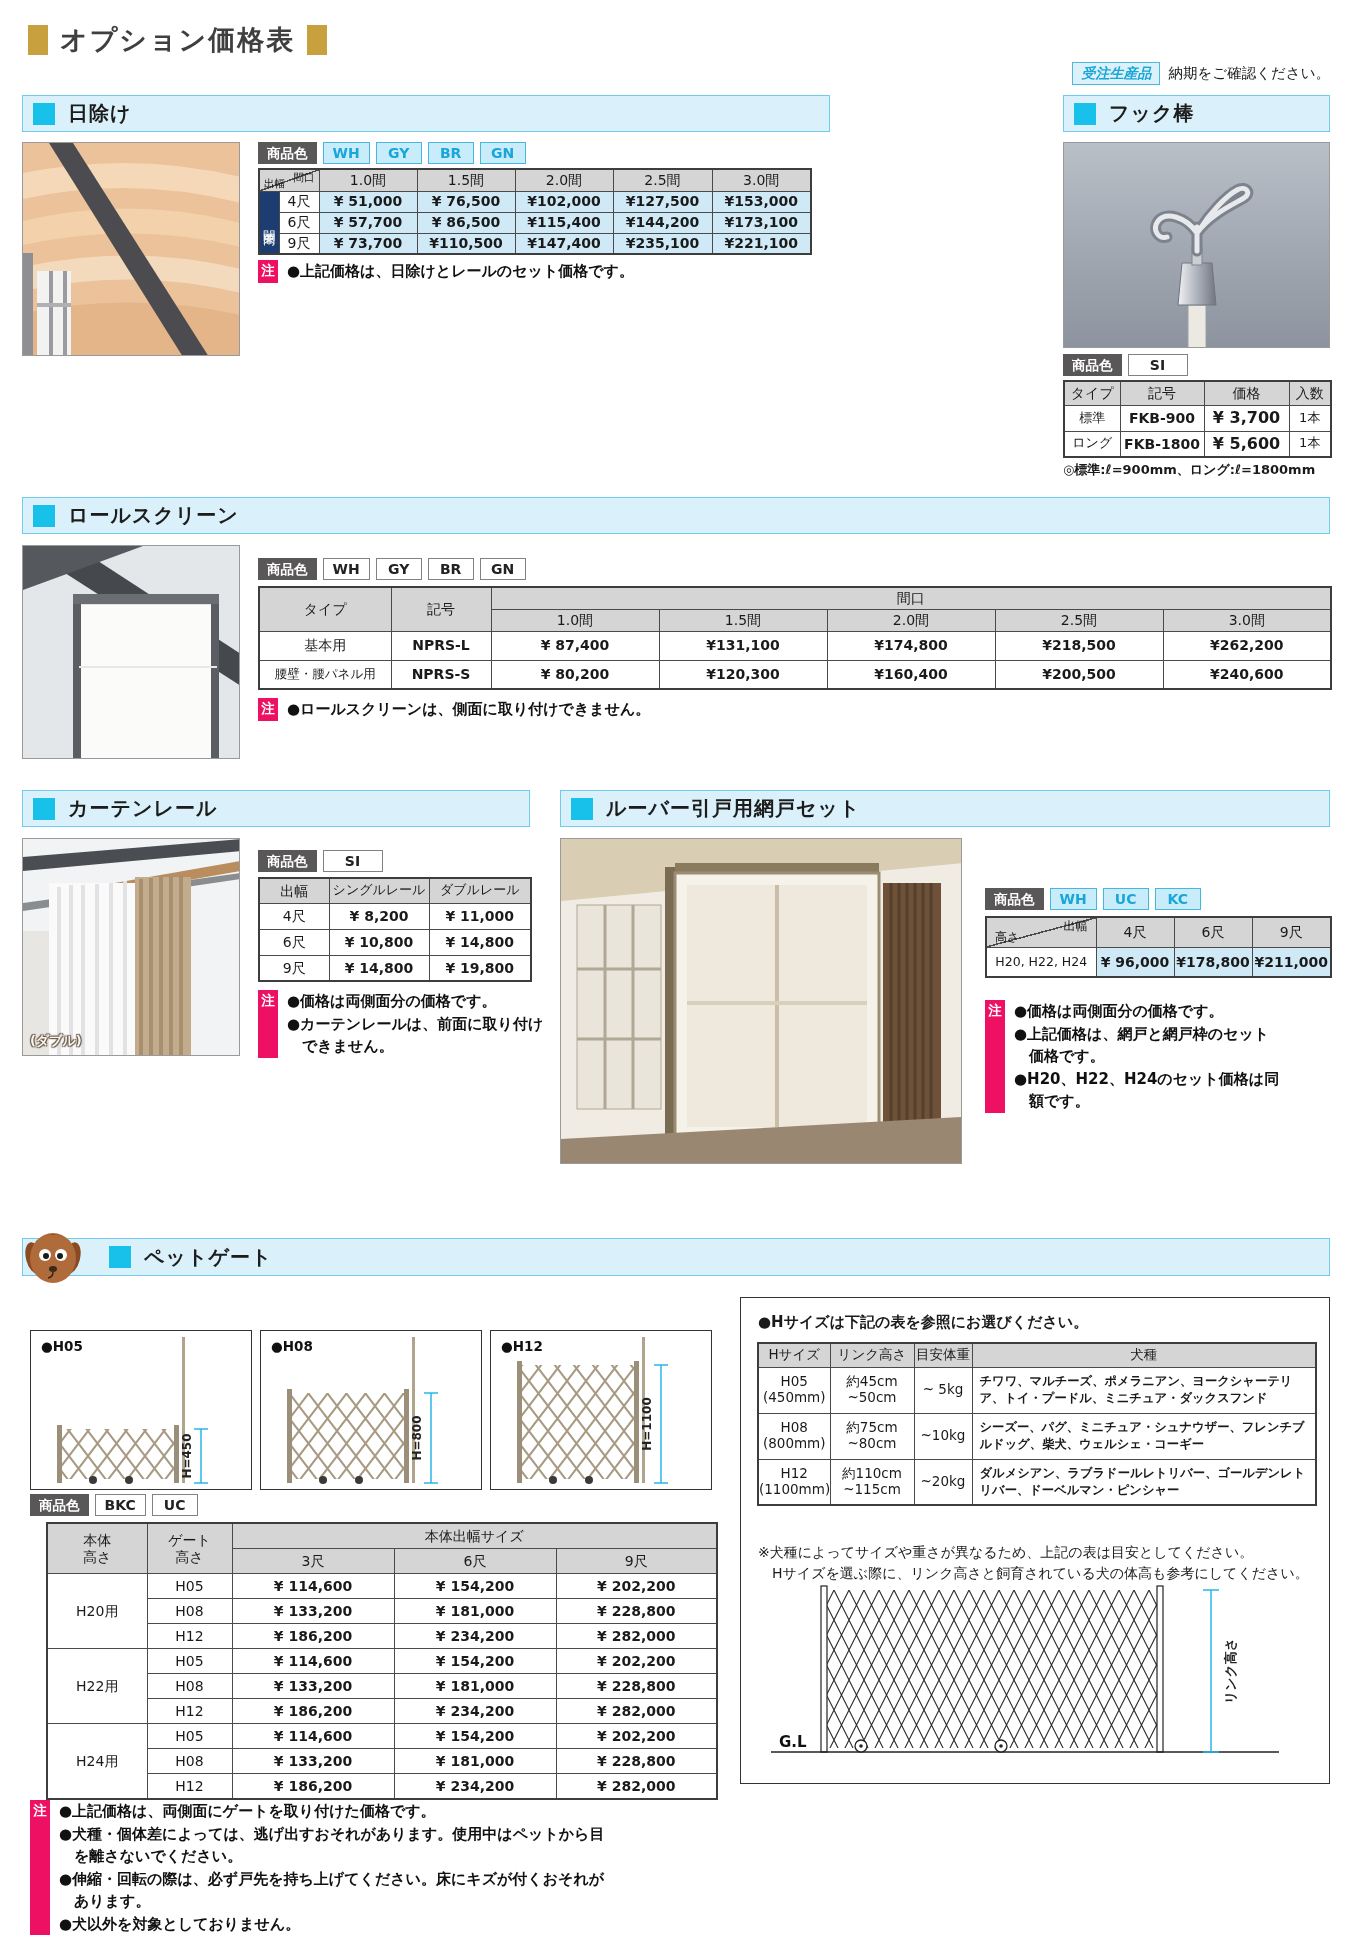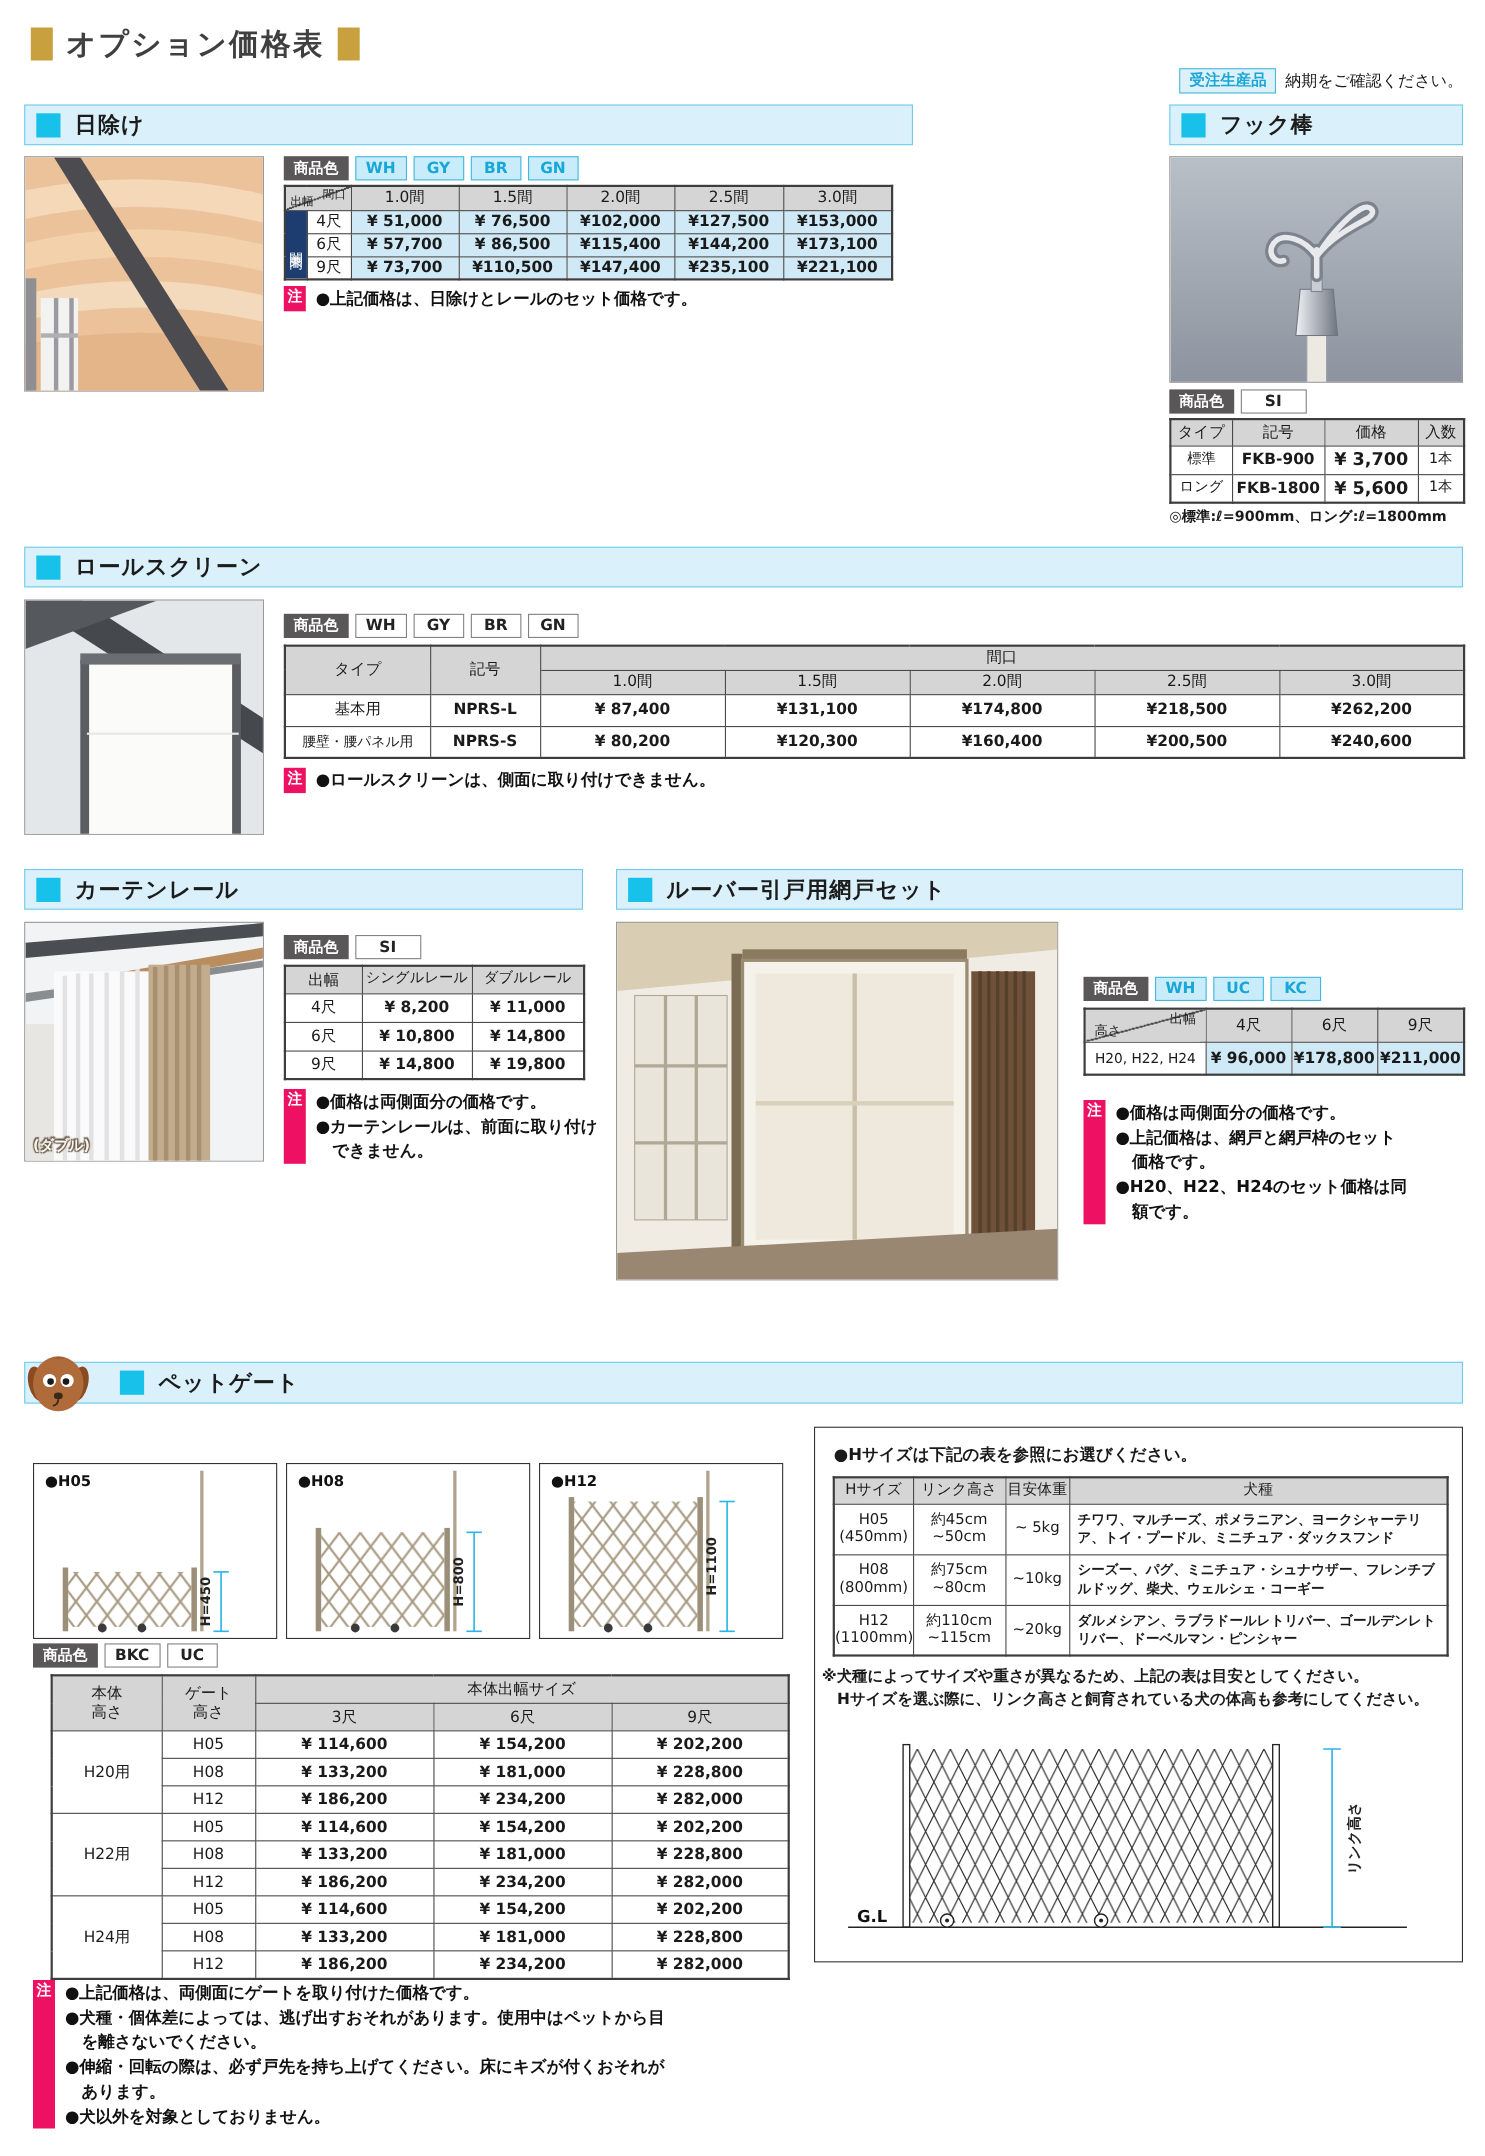--- a/index.html
+++ b/index.html
@@ -7,21 +7,21 @@
   #canvas{position:relative;width:1350px;height:1960px;background:#fff;overflow:hidden;}
   .abs{position:absolute;box-sizing:border-box;}
 
   
   .title-row{display:flex;align-items:center;gap:12px;}
   .gold-sq{width:20px;height:30px;background:#c8a13e;}
   .page-title{font-size:27px;font-weight:bold;color:#3f3f3f;letter-spacing:2px;}
 
   
   .order-note{display:flex;align-items:center;gap:8px;}
-  .order-badge{border:1px solid #49b9dd;background:#ddf1fb;color:#1ba7d6;font-size:14px;font-weight:bold;padding:1px 8px;line-height:19px;}
+  .order-badge{border:1px solid #49b9dd;background:#ddf1fb;color:#1ba7d6;font-size:14px;font-weight:bold;padding:1px 8px;line-height:19px;font-style:italic;}
   .order-text{font-size:14.5px;color:#1a1a1a;}
 
   
   .bar{background:#daf0fa;border:1px solid #6fcdeb;display:flex;align-items:center;gap:13px;padding-left:10px;}
   .bar .sq{width:22px;height:22px;background:#17c1ea;flex:0 0 22px;}
   .bar .t{font-size:20px;font-weight:bold;color:#1c1c1c;letter-spacing:1px;}
 
   
   .colorrow{display:flex;gap:6px;align-items:center;height:22px;}
   .clabel{background:#595757;color:#fff;font-size:13.5px;padding:0 9px;line-height:22px;font-weight:600;}
@@ -52,21 +52,21 @@
   .note .body div{padding-left:1em;text-indent:-1em;}
 
   .photo{border:1px solid #9a9a9a;overflow:hidden;background:#eee;}
   .photo svg{display:block;}
   .caption{position:absolute;left:7px;bottom:5px;font-size:13px;font-weight:bold;color:#fbf7ef;text-shadow:1px 1px 1px #6a5a4a,-1px -1px 1px #6a5a4a,1px -1px 1px #6a5a4a,-1px 1px 1px #6a5a4a;}
 
   
   .figbox{border:1px solid #333;background:#fff;}
   .refbox{border:1px solid #333;background:#fff;}
   .ref-intro{position:absolute;left:17px;top:15px;font-size:15px;font-weight:bold;}
-  .ref-fn{position:absolute;left:6px;font-size:14px;font-weight:bold;line-height:1.5;}
+  .ref-fn{position:absolute;left:17px;font-size:14px;font-weight:normal;line-height:1.5;margin-top:28px;}
   .ref-fn .ind{padding-left:1em;}
   .sr td{font-size:13.5px;}
   .sr .breeds{font-size:12.3px;text-align:left;padding:2px 7px;font-weight:600;line-height:1.4;}
   .pp td{height:24px;}
 </style>
 </head>
 <body>
 
 <div id="canvas">
 

